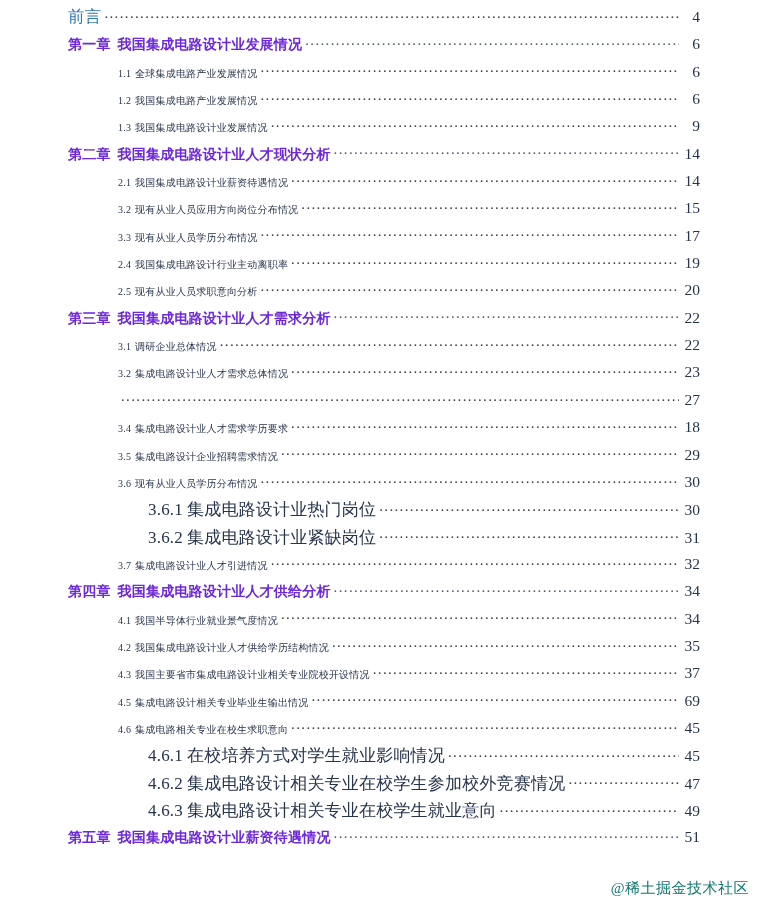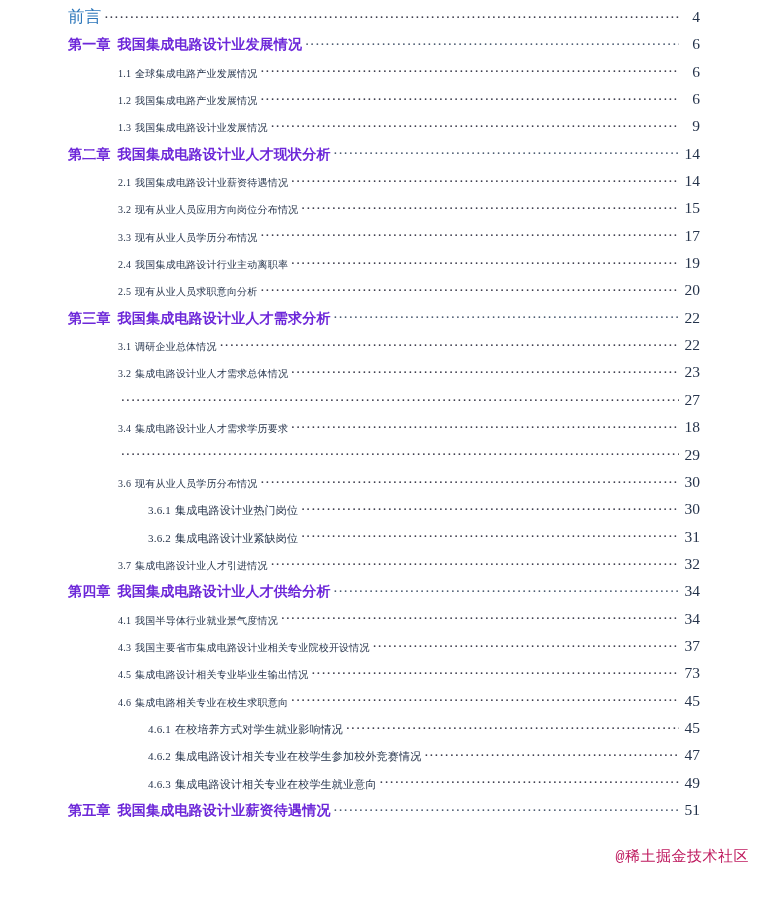--- a/index.html
+++ b/index.html
@@ -107,43 +107,43 @@
     color: #26344c;
     font-size: 15.5px;
   }
 
   
   .lvl-3 {
     padding-left: 80px;
   }
   .lvl-3 .toc-label {
     color: #26344c;
-    font-size: 11px;
+    font-size: 17px;
     font-family: Liberation Serif, serif;
   }
   .lvl-3 .page-num {
     color: #26344c;
     font-size: 15.5px;
   }
 
   .chapter-num {
     margin-right: 7px;
   }
   .sec-num {
     margin-right: 4px;
   }
 
   
   #watermark {
     position: absolute;
     right: 18px;
-    bottom: 44px;
-    font-family: Liberation Mono, monospace;
+    bottom: 12px;
+    font-family: Liberation Serif, serif;
     font-size: 15px;
-    color: #be185d;
+    color: #0f766e;
     letter-spacing: 0.5px;
     pointer-events: none;
     user-select: none;
     white-space: nowrap;
   }
 </style>
 </head>
 <body>
 
 <div id="toc">
@@ -220,20 +220,21 @@
     <div class="toc-row lvl-2">
       <span class="leader"></span>
       <span class="page-num">27</span>
     </div>
     <div class="toc-row lvl-2">
       <span class="toc-label"><span class="sec-num">3.4</span><span>集成电路设计业人才需求学历要求</span></span>
       <span class="leader"></span>
       <span class="page-num">18</span>
     </div>
     <div class="toc-row lvl-2">
+      <span class="toc-label"><span class="sec-num">3.5</span><span>集成电路设计企业招聘需求情况</span></span>
       <span class="leader"></span>
       <span class="page-num">29</span>
     </div>
     <div class="toc-row lvl-2">
       <span class="toc-label"><span class="sec-num">3.6</span><span>现有从业人员学历分布情况</span></span>
       <span class="leader"></span>
       <span class="page-num">30</span>
     </div>
     <div class="toc-row lvl-3">
       <span class="toc-label"><span class="sec-num">3.6.1</span><span>集成电路设计业热门岗位</span></span>
@@ -254,28 +255,33 @@
       <span class="toc-label"><span class="chapter-num">第四章</span><span>我国集成电路设计业人才供给分析</span></span>
       <span class="leader"></span>
       <span class="page-num">34</span>
     </div>
     <div class="toc-row lvl-2">
       <span class="toc-label"><span class="sec-num">4.1</span><span>我国半导体行业就业景气度情况</span></span>
       <span class="leader"></span>
       <span class="page-num">34</span>
     </div>
     <div class="toc-row lvl-2">
+      <span class="toc-label"><span class="sec-num">4.2</span><span>我国集成电路设计业人才供给学历结构情况</span></span>
+      <span class="leader"></span>
+      <span class="page-num">35</span>
+    </div>
+    <div class="toc-row lvl-2">
       <span class="toc-label"><span class="sec-num">4.3</span><span>我国主要省市集成电路设计业相关专业院校开设情况</span></span>
       <span class="leader"></span>
       <span class="page-num">37</span>
     </div>
     <div class="toc-row lvl-2">
       <span class="toc-label"><span class="sec-num">4.5</span><span>集成电路设计相关专业毕业生输出情况</span></span>
       <span class="leader"></span>
-      <span class="page-num">73</span>
+      <span class="page-num">69</span>
     </div>
     <div class="toc-row lvl-2">
       <span class="toc-label"><span class="sec-num">4.6</span><span>集成电路相关专业在校生求职意向</span></span>
       <span class="leader"></span>
       <span class="page-num">45</span>
     </div>
     <div class="toc-row lvl-3">
       <span class="toc-label"><span class="sec-num">4.6.1</span><span>在校培养方式对学生就业影响情况</span></span>
       <span class="leader"></span>
       <span class="page-num">45</span>

